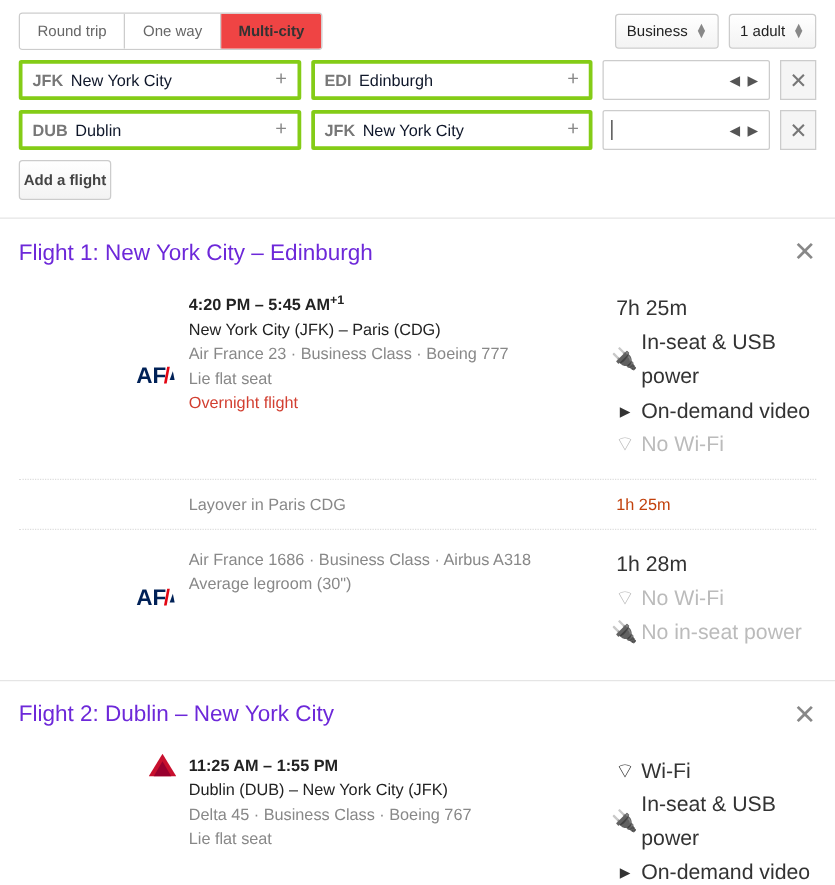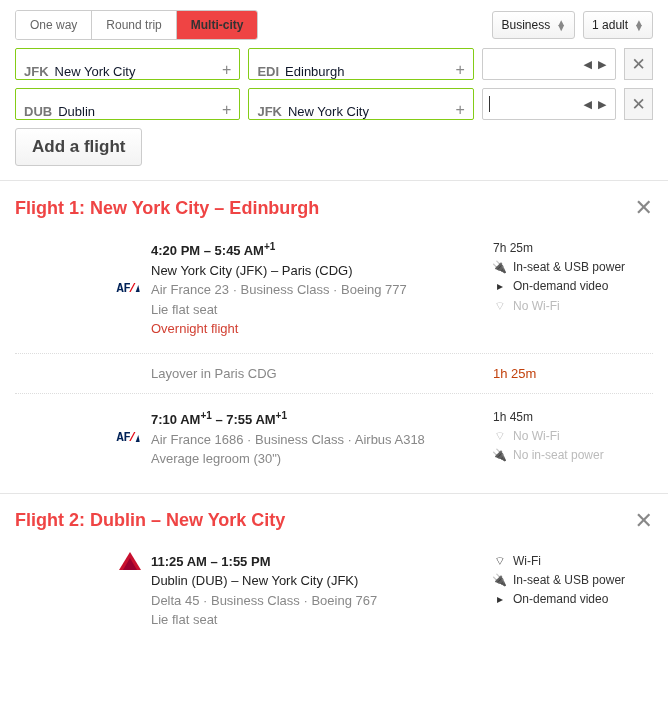--- a/index.html
+++ b/index.html
@@ -6,60 +6,60 @@
 body{font-family:Arial,Helvetica,sans-serif;font-size:13px;color:#222;background:#fff;width:668px}
 .top{padding:10px 15px 14px;border-bottom:1px solid #e5e5e5}
 .row{display:flex;gap:8px;margin-bottom:8px;align-items:center}
 .tabs{display:flex;border:1px solid #ccc;border-radius:3px;overflow:hidden}
 .tab{padding:7px 14px;font-size:12px;color:#666;background:#fff;cursor:pointer;border-right:1px solid #ccc}
 .tab:last-child{border-right:none}
 .tab.active{background:#ef4444;color:#333;font-weight:bold}
 .spacer{flex:1}
 .sel{display:flex;align-items:center;border:1px solid #ccc;border-radius:3px;padding:6px 8px;font-size:12px;cursor:pointer;background:linear-gradient(#fff,#f3f3f3)}
 .sel .sort{margin-left:6px;color:#888;font-size:10px;display:flex;flex-direction:column;line-height:5px}
-.airport{display:flex;align-items:flex-end;border:1px solid #84cc16;border-radius:2px;height:32px;padding:0 8px;width:252px}
+.airport{display:flex;align-items:center;border:3px solid #84cc16;border-radius:2px;height:32px;padding:0 8px;width:252px}
 .airport .code{font-weight:bold;color:#777;margin-right:6px}
 .airport .city{color:#0f172a}
 .airport .plus{margin-left:auto;color:#888;font-size:16px}
 .datebox{display:flex;align-items:center;border:1px solid #ccc;border-radius:2px;height:32px;width:150px;justify-content:flex-end;padding:0 6px}
 .datebox .cursor{flex:1;border-left:1px solid #333;height:16px}
 .datebox .arr{color:#555;font-size:11px;margin:0 3px;cursor:pointer}
 .xbtn{width:32px;height:32px;border:1px solid #ccc;display:flex;align-items:center;justify-content:center;color:#777;font-size:17px;cursor:pointer;background:#f5f5f5}
-.addbtn{border:1px solid #ccc;border-radius:3px;padding:8px 16px;font-size:17px;font-weight:bold;color:#444;cursor:pointer;background:linear-gradient(#fff,#f3f3f3);display:inline-block}
+.addbtn{border:1px solid #ccc;border-radius:3px;padding:8px 3px;font-size:12px;font-weight:bold;color:#444;cursor:pointer;background:linear-gradient(#fff,#f3f3f3);display:inline-block}
 .section{padding:14px 15px 10px;border-bottom:1px solid #e5e5e5}
 .secthead{display:flex;align-items:center;margin-bottom:4px}
-.secthead h2{font-size:18px;font-weight:bold;color:#ef4444}
+.secthead h2{font-size:18px;font-weight:normal;color:#6d28d9}
 .secthead .x{margin-left:auto;color:#888;font-size:22px;cursor:pointer;font-weight:300}
 .seg{display:flex;padding:14px 0;border-bottom:1px dotted #ddd}
 .seg:last-child{border-bottom:none}
 .logo{width:46px;display:flex;justify-content:flex-end;padding-right:10px;margin-left:90px}
 .detail{flex:1;line-height:1.5}
-.amen{width:160px;line-height:1.6;font-size:12px;color:#333}
+.amen{width:160px;line-height:1.6;font-size:17px;color:#333}
 .time{font-weight:bold}
 .sup{font-size:10px;vertical-align:super;font-weight:bold}
 .gray{color:#888}
 .red{color:#d23f31}
 .layover{display:flex;padding:12px 0;border-bottom:1px dotted #ddd}
 .layover .ltxt{margin-left:136px;color:#888;flex:1}
 .layover .ldur{width:160px;color:#c2410c}
 .amrow{display:flex;align-items:center;gap:6px}
 .amrow.dim{color:#bbb}
 .aicon{width:14px;display:inline-flex;justify-content:center}
-.af-logo{font-family:Liberation Mono, monospace;font-weight:bold;font-size:12px;color:#002157;display:flex;align-items:center}
+.af-logo{font-family:Liberation Sans, sans-serif;font-weight:bold;font-size:18px;color:#002157;display:flex;align-items:center}
 .af-logo::after{content:"";display:inline-block;width:0;height:0;border-left:4px solid #002157;border-top:7px solid transparent;border-bottom:0 solid transparent;transform:skewX(-20deg);margin-left:1px}
 .af-logo .rs{color:#e30613;margin-left:-2px}
 </style>
 </head>
 <body>
 
 <div class="top">
   <div class="row">
     <div class="tabs">
+      <div class="tab">Round trip</div>
       <div class="tab">One way</div>
-      <div class="tab">Round trip</div>
       <div class="tab active">Multi-city</div>
     </div>
     <div class="spacer"></div>
     <div class="sel">
       <span>Business</span>
       <span class="sort">
           <span>▲</span>
           <span>▼</span>
         </span>
     </div>
@@ -150,26 +150,25 @@
   <div class="layover">
     <div class="ltxt">Layover in Paris CDG</div>
     <div class="ldur">1h 25m</div>
   </div>
 
   <div class="seg">
     <div class="logo">
         <span class="af-logo">AF<span class="rs">/</span></span>
       </div>
     <div class="detail">
-      <div><span class="time">7:10 AM</span><span class="sup">+1</span><span class="time"> – 7:55 AM</span><span class="sup">+1</span></div>
       <div class="gray">Air France 1686 · Business Class · Airbus A318</div>
       <div class="gray">Average legroom (30")</div>
     </div>
     <div class="amen">
-      <div>1h 45m</div>
+      <div>1h 28m</div>
       <div class="amrow dim">
           <span class="aicon">⌔</span>
           <span>No Wi-Fi</span>
         </div>
       <div class="amrow dim">
           <span class="aicon">🔌</span>
           <span>No in-seat power</span>
         </div>
     </div>
   </div>

